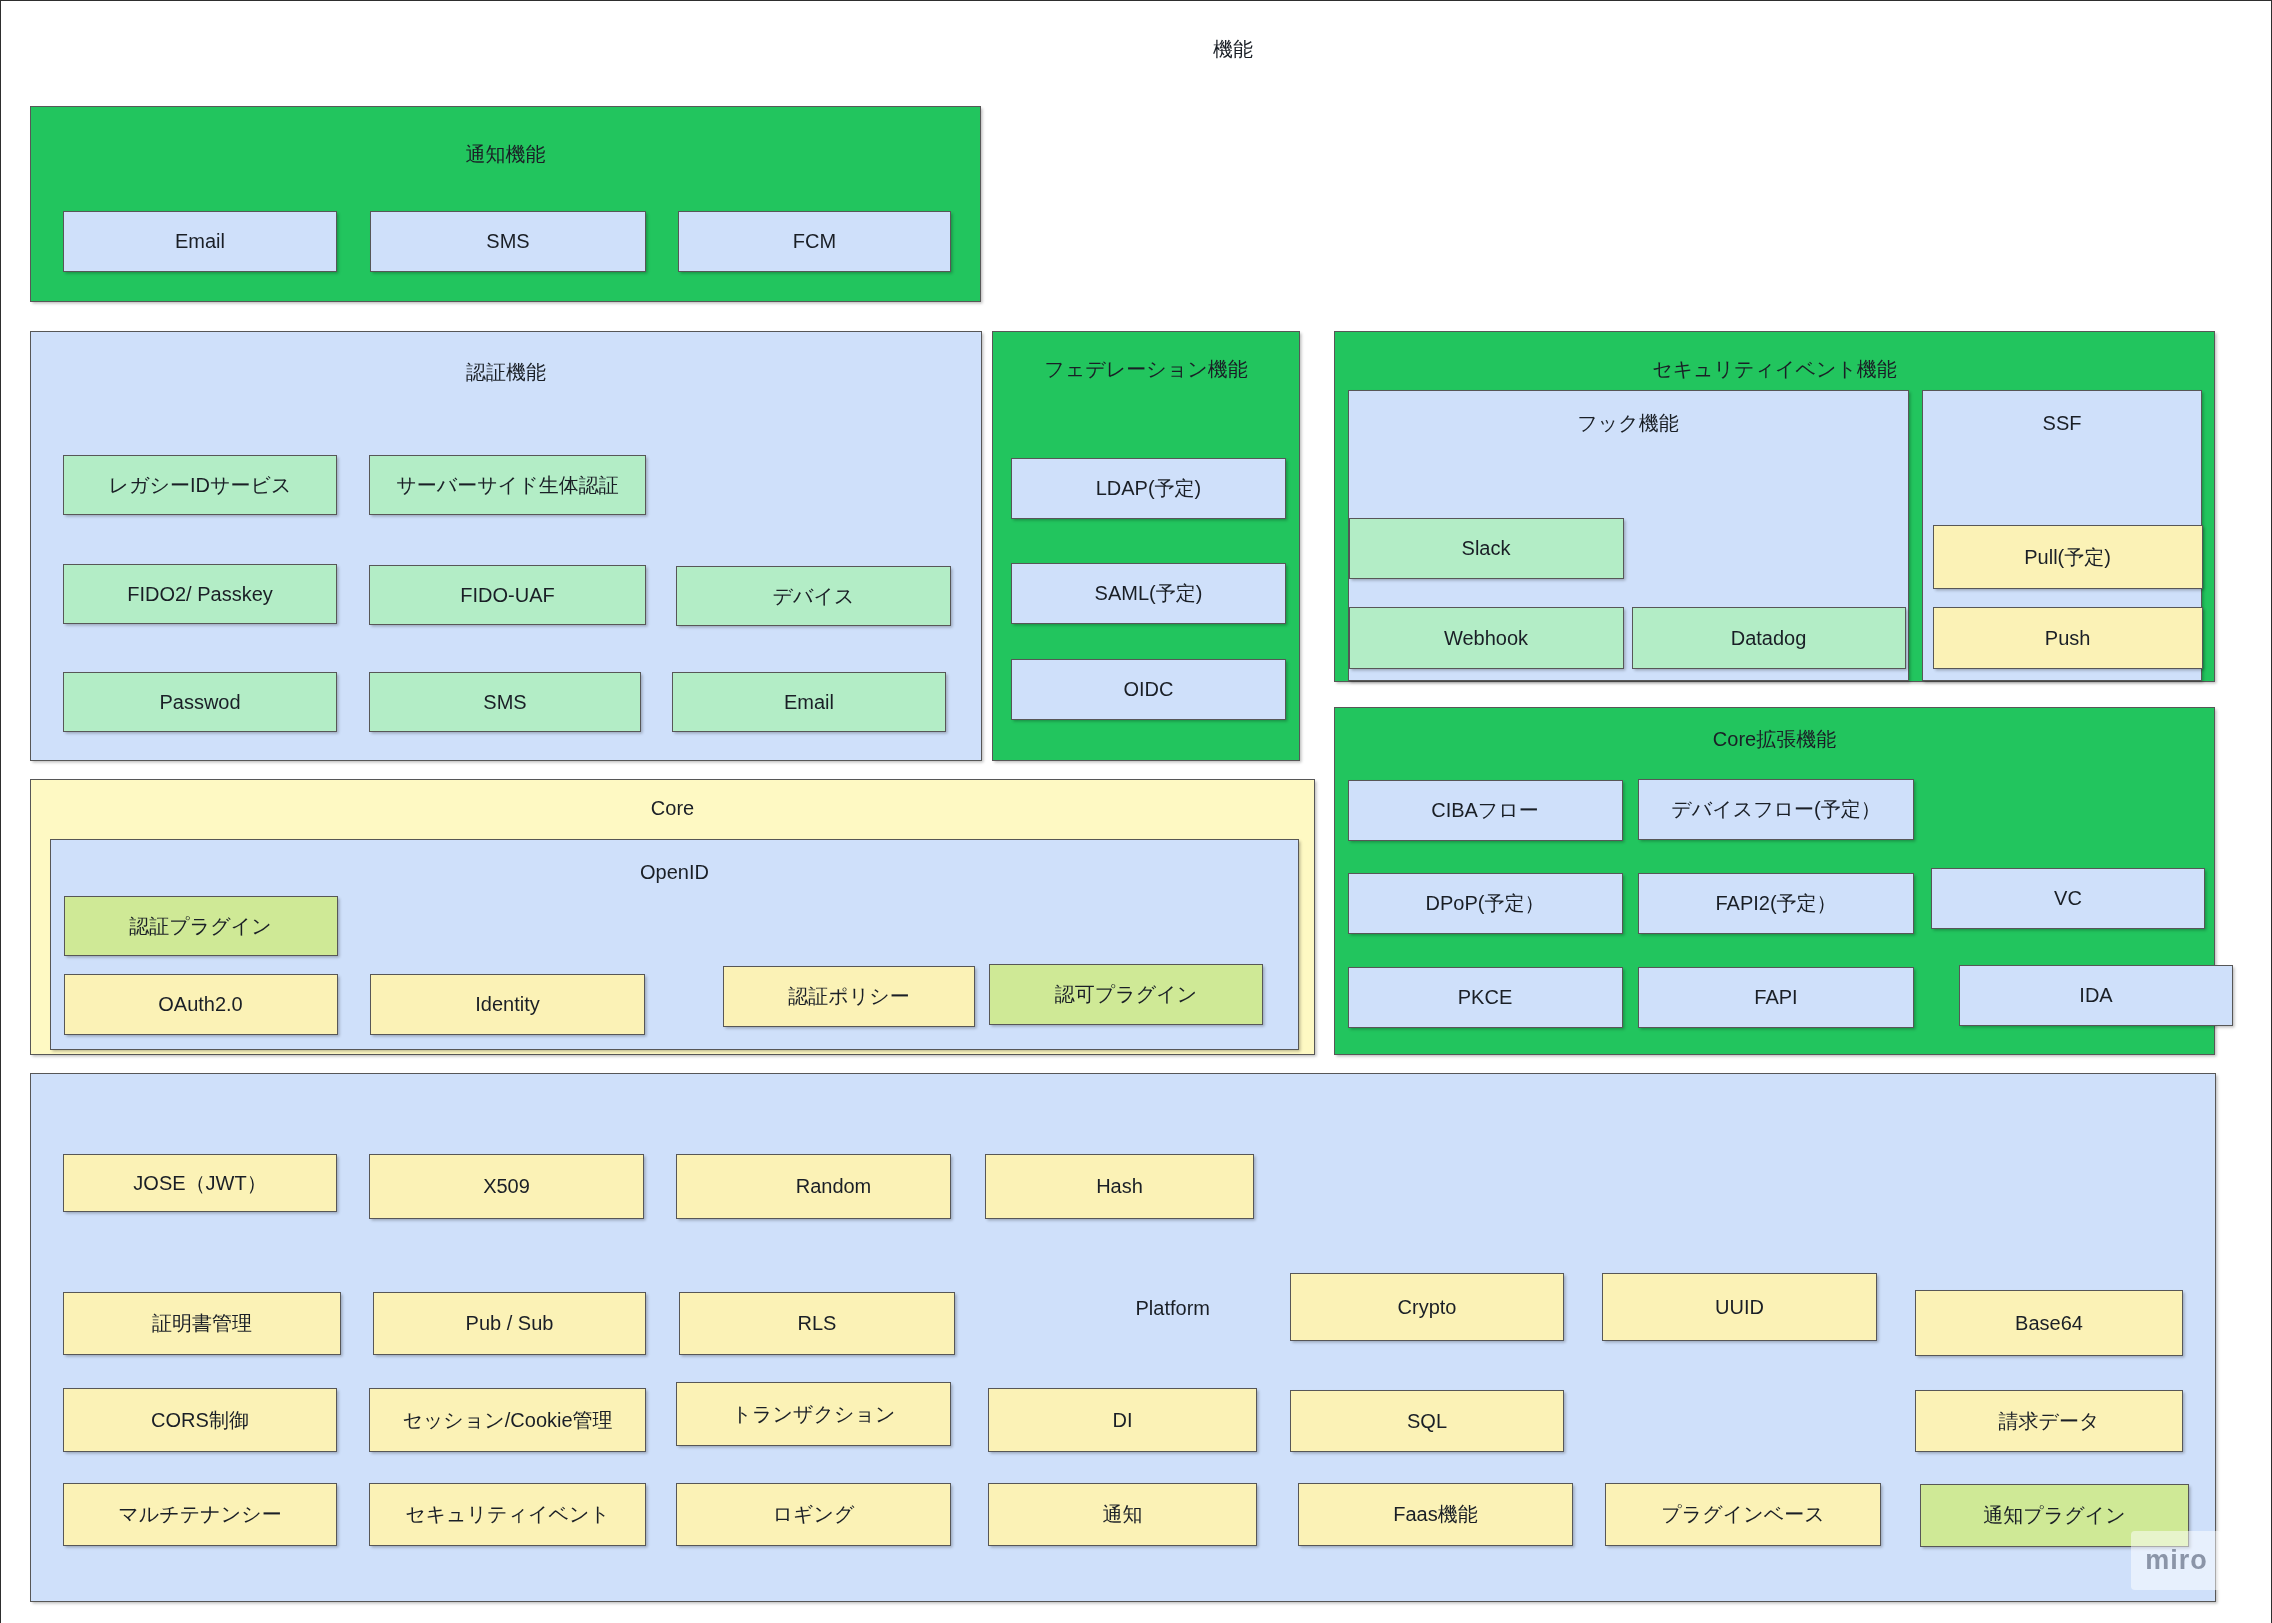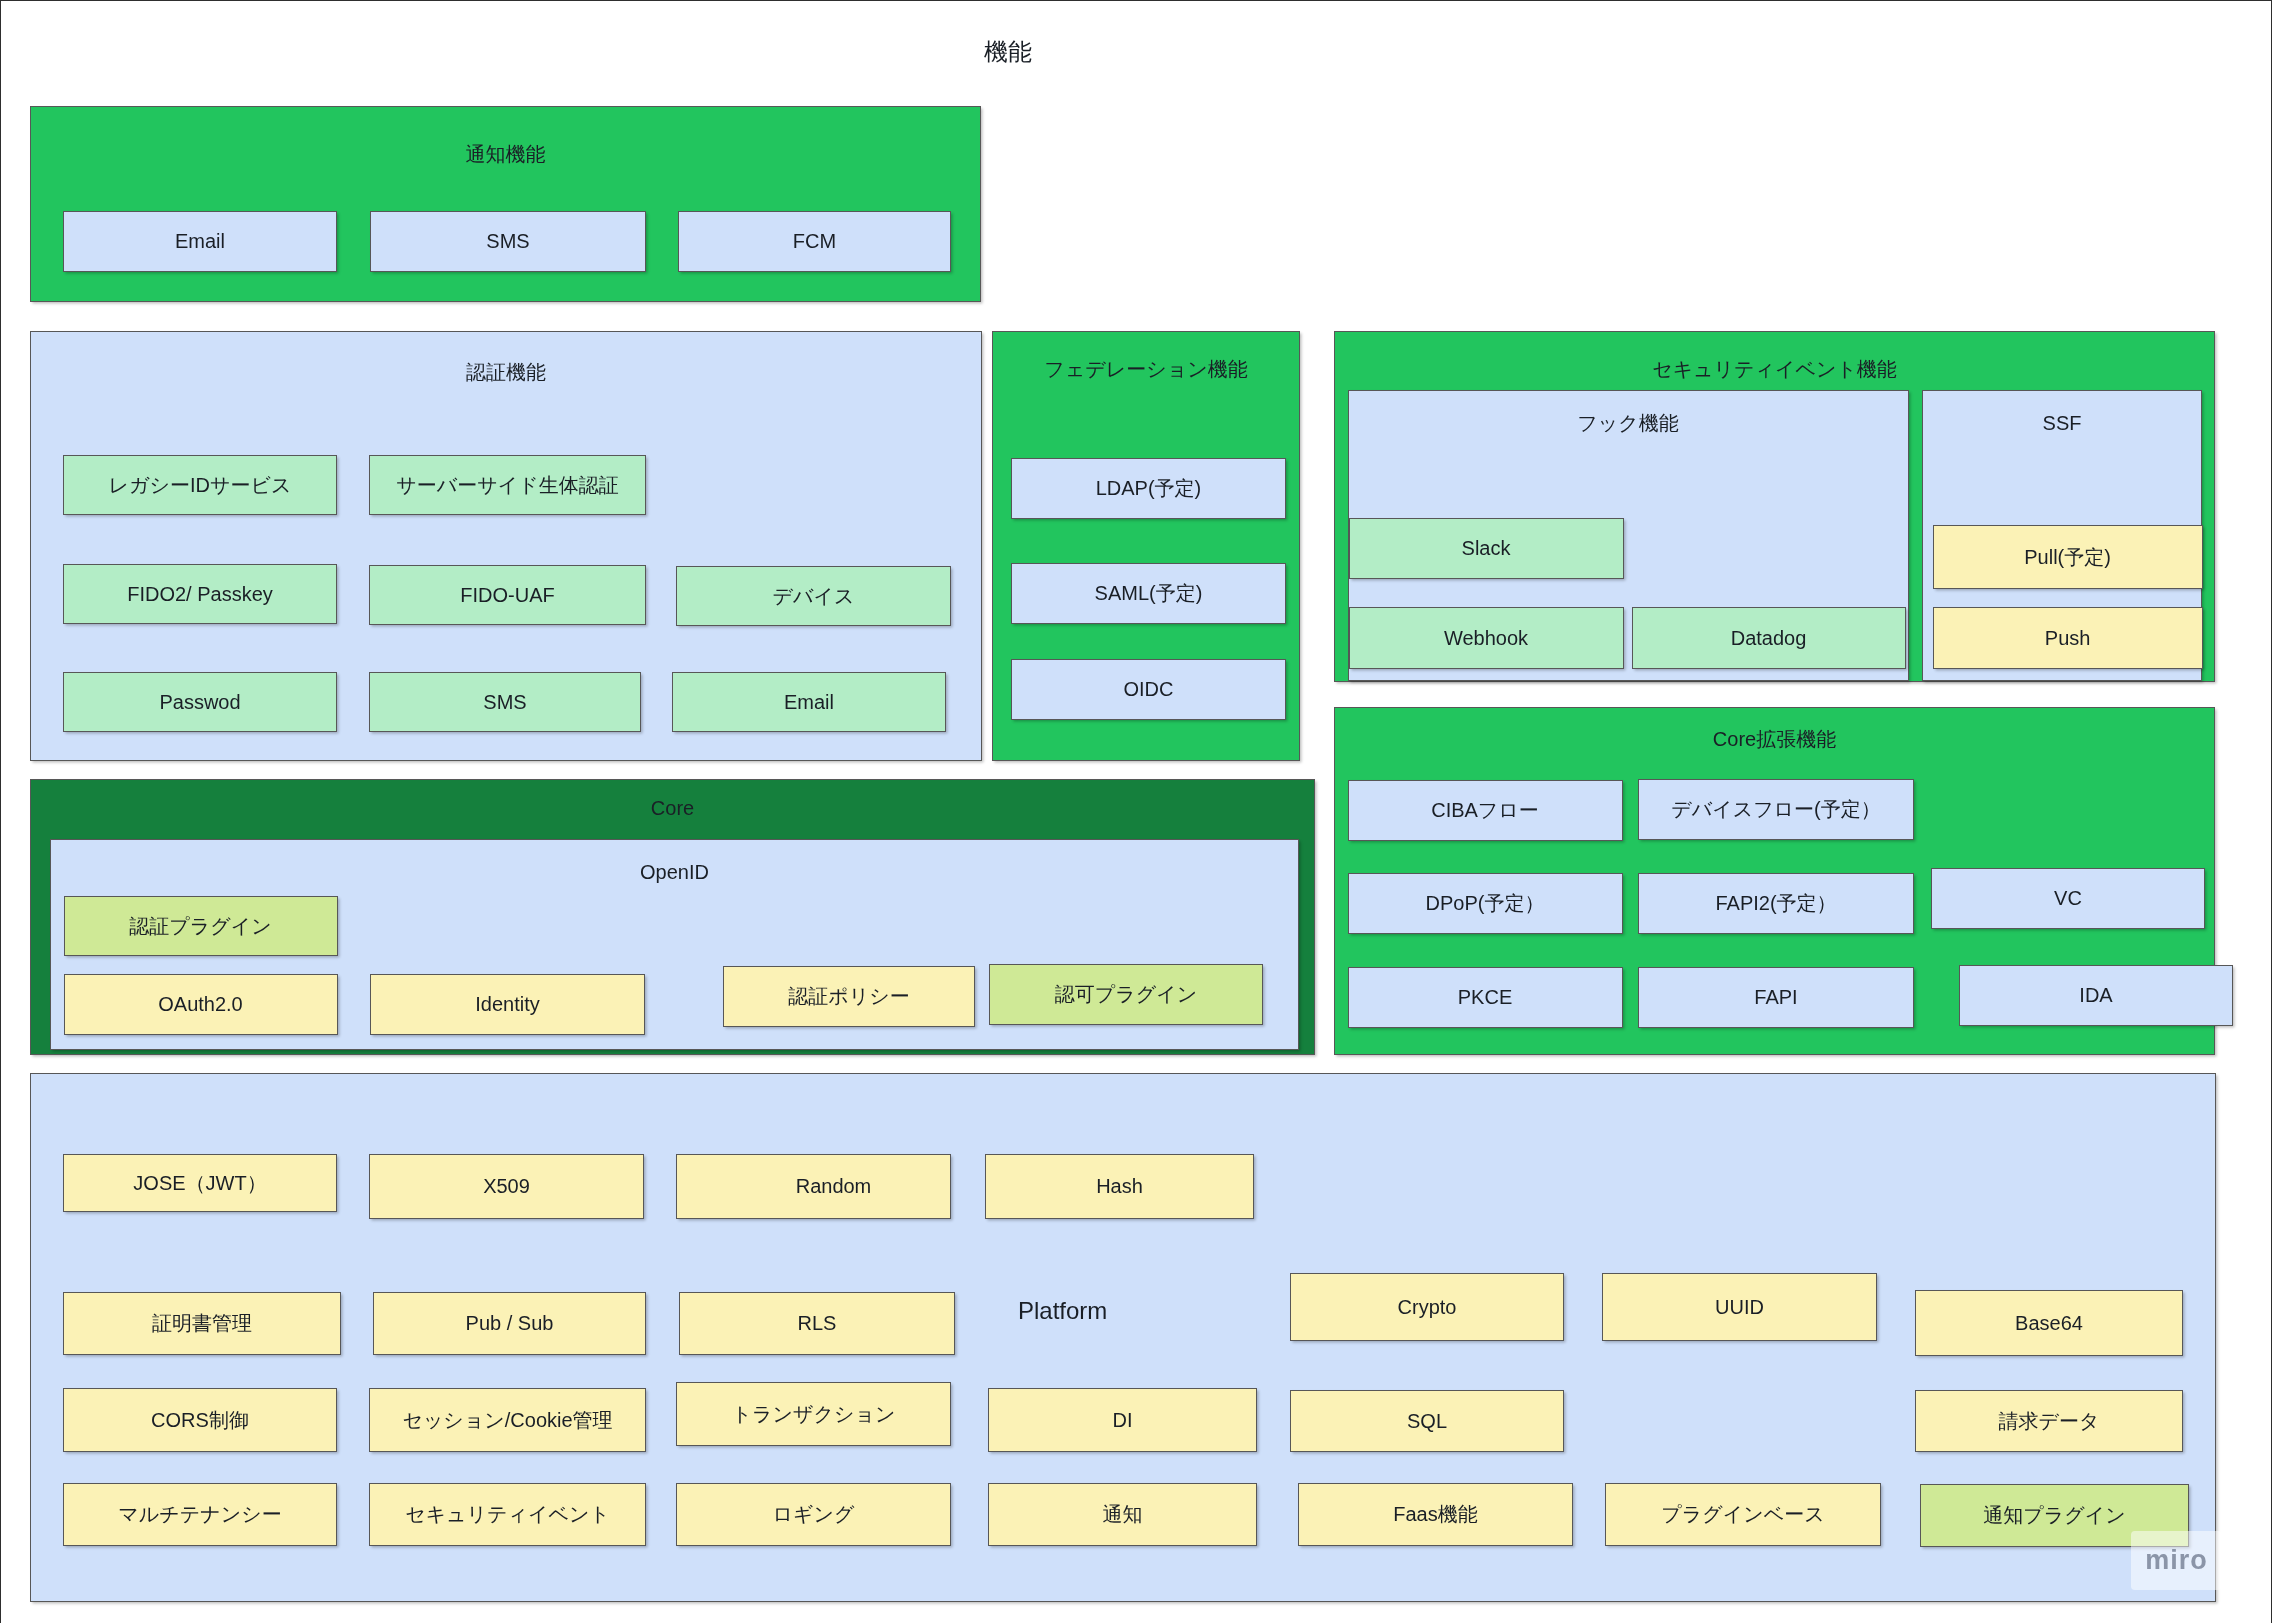--- a/index.html
+++ b/index.html
@@ -26,29 +26,29 @@
   }
   .container{justify-content:flex-start;}
   .ctitle{
     position:absolute;left:0;right:0;
     text-align:center;
     font-size:20px;
     line-height:25px;
   }
   .c-green{background:#22c55e;}
   .c-blue{background:#cfe0fa;}
-  .c-white{background:#15803d;}
+  .c-white{background:#fef9c3;}
   .i-blue{background:#cfe0fa;}
   .i-green{background:#b3edc6;}
   .i-yellow{background:#fbf2b6;}
   .i-lime{background:#cfe996;}
   .floating-label{
     position:absolute;
-    text-align:left;
-    font-size:24px;
+    text-align:right;
+    font-size:20px;
   }
   #watermark{
     position:absolute;
     left:2130px;top:1530px;width:91px;height:59px;
     background:rgba(255,255,255,0.5);
     border-radius:3.8px;
     display:flex;align-items:center;justify-content:center;
     font-size:27px;font-weight:700;letter-spacing:1px;
     color:rgba(122,133,153,0.85);
   }

